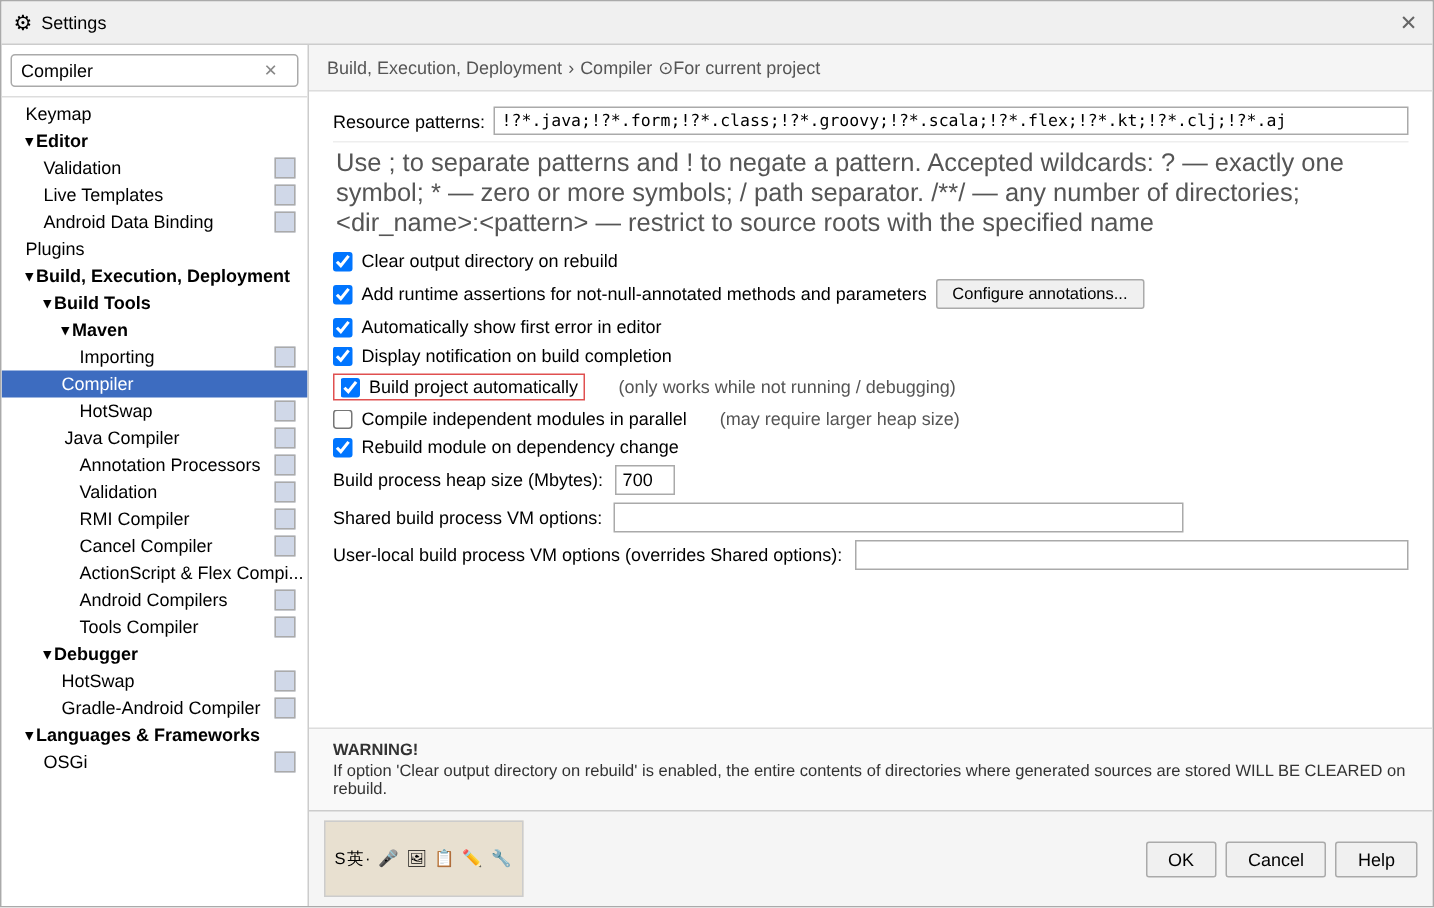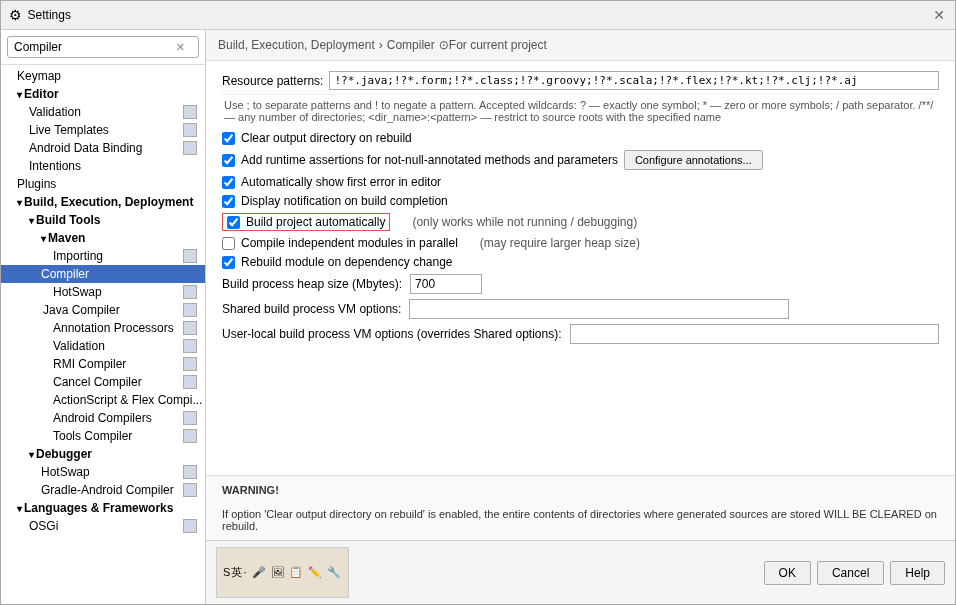--- a/index.html
+++ b/index.html
@@ -34,41 +34,41 @@
     .main { flex: 1; background: #fff; display: flex; flex-direction: column; overflow: hidden; }
     
     .main-header { padding: 8px 12px; background: #f5f5f5; border-bottom: 1px solid #ddd; display: flex; align-items: center; gap: 4px; font-size: 12px; color: #555; }
     
     .main-body { flex: 1; overflow-y: auto; padding: 10px 16px; }
     
     .resource-row { display: flex; align-items: center; gap: 6px; margin-bottom: 4px; }
     .resource-label { font-size: 12px; flex-shrink: 0; }
     .resource-input { flex: 1; border: 1px solid #aaa; padding: 2px 4px; font-size: 11px; font-family: monospace; }
     
-    .help-text { font-size: 11px; color: #555; margin-bottom: 8px; padding: 0 2px; border-top: 1px solid #eee; padding-top: 4px; }
+    .help-text { font-size: 17px; color: #555; margin-bottom: 8px; padding: 0 2px; border-top: 1px solid #eee; padding-top: 4px; }
     
     .checkbox-row { display: flex; align-items: center; gap: 6px; margin-bottom: 5px; }
     .checkbox-row input[type=checkbox] { margin: 0; flex-shrink: 0; }
     .checkbox-row label { font-size: 12px; }
     
     .inline-note { color: #555; font-size: 12px; margin-left: 16px; }
     
     .heap-row { display: flex; align-items: center; gap: 8px; margin-bottom: 5px; }
     .heap-row label { font-size: 12px; flex-shrink: 0; text-align: center; }
-    .heap-input { width: 72px; border: 1px solid #aaa; padding: 2px 4px; font-size: 12px; }
+    .heap-input { width: 40px; border: 1px solid #aaa; padding: 2px 4px; font-size: 12px; }
     
     .long-row { display: flex; align-items: center; gap: 8px; margin-bottom: 5px; }
     .long-label { font-size: 12px; flex-shrink: 0; }
     .long-input { flex: 1; max-width: 380px; border: 1px solid #aaa; padding: 2px 4px; font-size: 12px; }
     
     .configure-btn { padding: 3px 10px; background: #f0f0f0; border: 1px solid #aaa; cursor: pointer; font-size: 11px; border-radius: 2px; }
     
     .warning-section { background: #f9f9f9; border-top: 1px solid #ddd; padding: 8px 16px; }
     .warning-text { font-size: 11px; color: #333; }
-    .warning-title { font-weight: bold; margin-bottom: 12px; }
+    .warning-title { font-weight: bold; margin-bottom: 2px; }
     
     .bottom-bar { display: flex; align-items: center; justify-content: flex-end; padding: 6px 10px; border-top: 1px solid #ccc; background: #f5f5f5; gap: 6px; }
     .bottom-btn { padding: 4px 14px; background: #f0f0f0; border: 1px solid #aaa; cursor: pointer; font-size: 12px; border-radius: 2px; }
   </style>
 </head>
 <body>
 
 <div class="window">
 
   <div class="title-bar">
@@ -103,23 +103,20 @@
           <div class="nav-page-icon"></div>
         </div>
         <div class="nav-item nav-indent-2">
           <span>Live Templates</span>
           <div class="nav-page-icon"></div>
         </div>
         <div class="nav-item nav-indent-2">
           <span>Android Data Binding</span>
           <div class="nav-page-icon"></div>
         </div>
-        <div class="nav-item nav-indent-2">
-          <span>Intentions</span>
-        </div>
         <div class="nav-item nav-indent-1">
           <span>Plugins</span>
         </div>
         <div class="nav-category nav-indent-1">
           <span class="arrow">▾</span>
           <span>Build, Execution, Deployment</span>
         </div>
         <div class="nav-category nav-indent-2">
           <span class="arrow">▾</span>
           <span>Build Tools</span>

